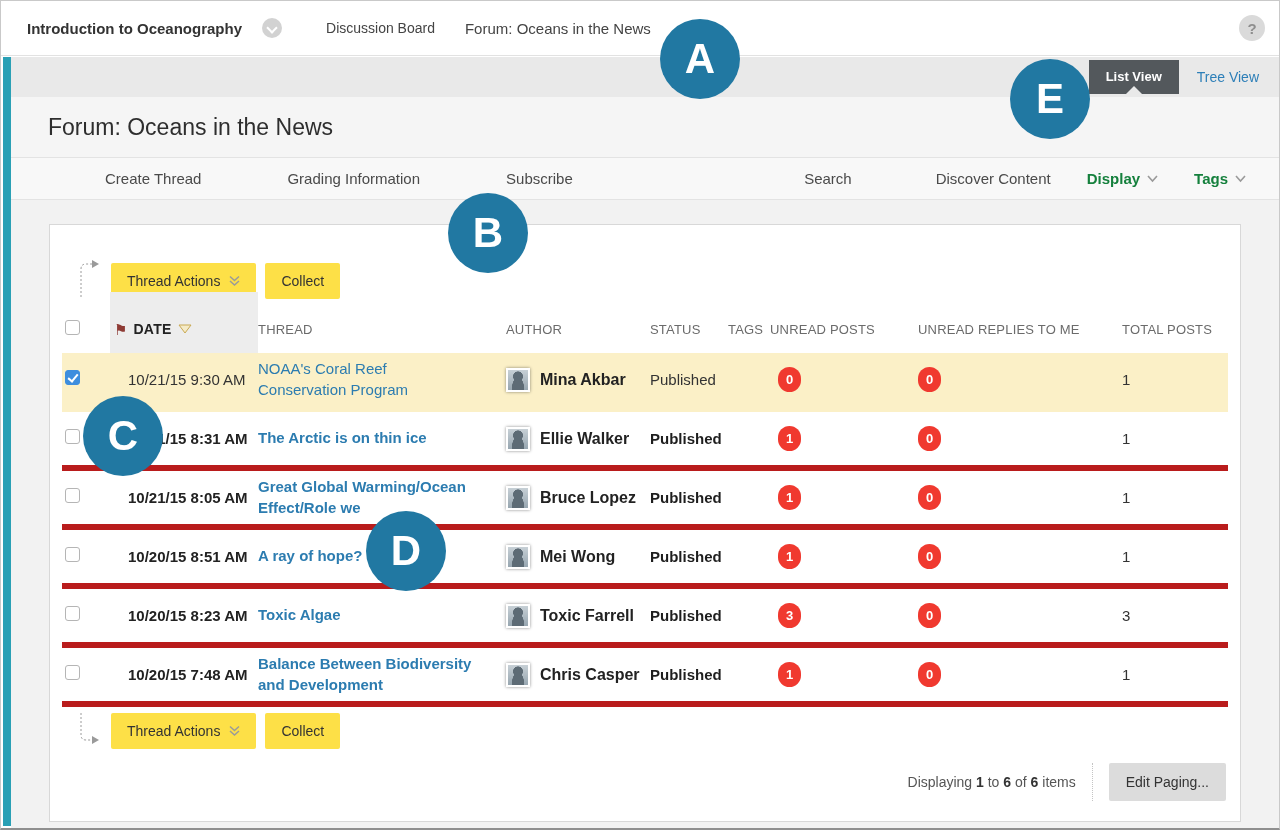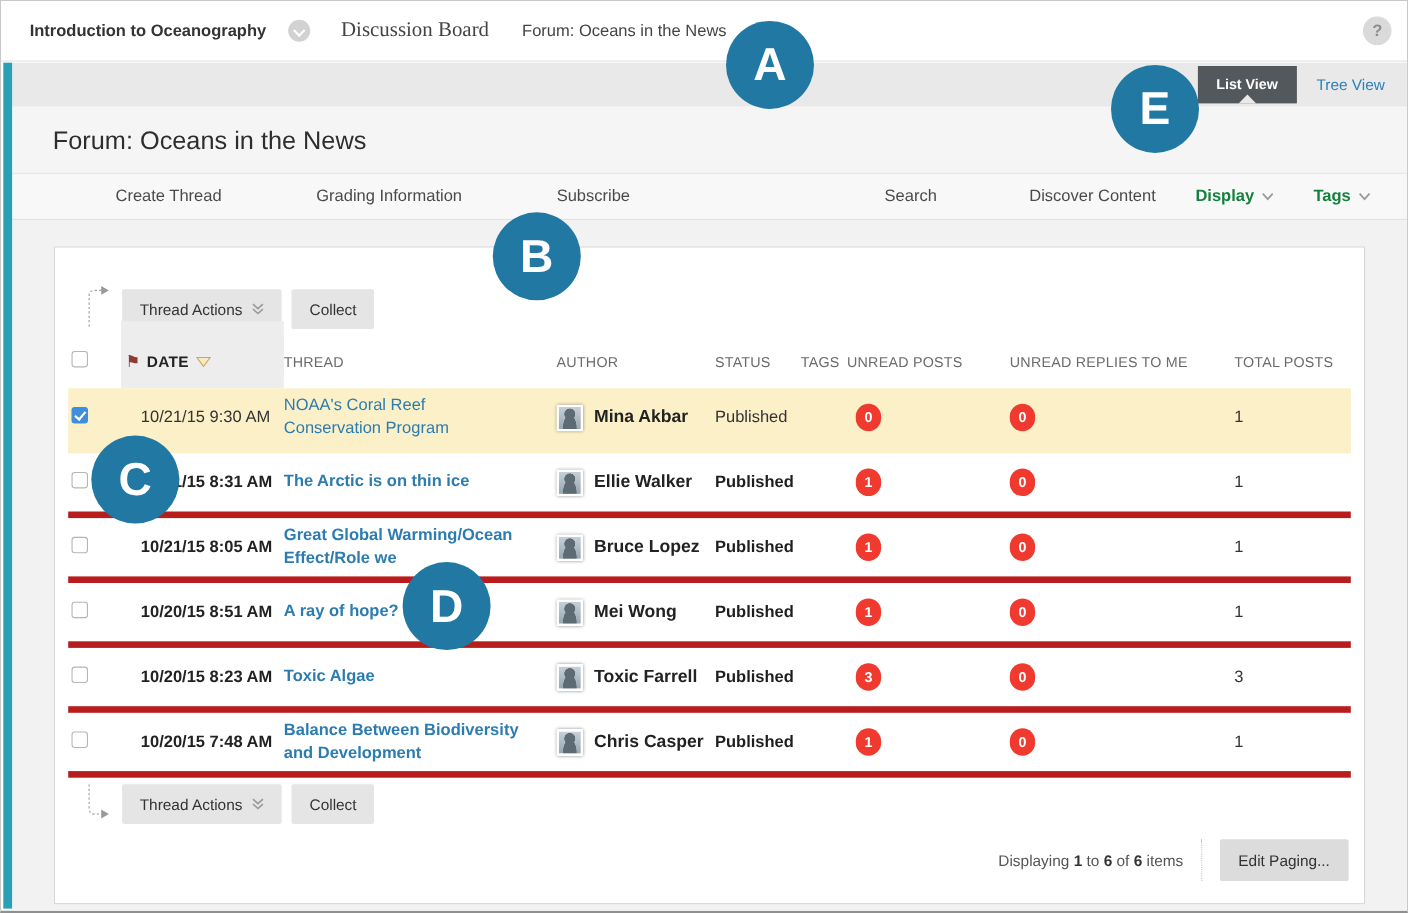--- a/index.html
+++ b/index.html
@@ -10,21 +10,21 @@
             border:1px solid #c9c9c9; border-bottom:2px solid #8f8f8f; background:#fff; }
 
   
   .topbar { height:55px; display:flex; align-items:center; padding:0 14px 0 26px;
             background:#fff; border-bottom:1px solid #e2e2e2; }
   .course-title { font-size:15px; font-weight:bold; color:#333; }
   .crumb-chevron { width:20px; height:20px; border-radius:50%; background:#d2d2d2;
                    margin-left:20px; position:relative; cursor:pointer; }
   .crumb-chevron::after { content:""; position:absolute; left:6px; top:6px; width:6px; height:6px;
                           border-right:2px solid #fff; border-bottom:2px solid #fff; transform:rotate(45deg); }
-  .crumb-link { font-size:19px; color:#444; margin-left:28px;font-family:Liberation Serif, serif; }
+  .crumb-link { font-size:14px; color:#444; margin-left:44px; }
   .crumb-current { font-size:15px; color:#444; margin-left:30px; }
   .help-btn { margin-left:auto; width:26px; height:26px; border-radius:50%; background:#dadada;
               color:#8e8e8e; font-size:15px; font-weight:bold; display:flex; align-items:center;
               justify-content:center; cursor:pointer; }
 
   
   .main { position:absolute; top:56px; left:0; right:0; bottom:0; display:flex; flex-direction:column; }
   .accent-stripe { position:absolute; left:2px; top:56px; bottom:2px; width:8px; background:#2AA0B5; z-index:20; }
   .main > * { margin-left:10px; }
 
@@ -48,21 +48,21 @@
   .ab-menu { font-size:15px; color:#15803d; font-weight:bold; cursor:pointer; display:flex; align-items:center; gap:7px; }
   .chev { width:11px; height:8px; }
 
   .content { flex:1; background:#f2f2f2; padding:24px 38px 6px 38px; }
   .card { background:#fff; border:1px solid #d8d8d8; min-height:578px; padding:12px;
           display:flex; flex-direction:column; }
 
   
   .controls { display:flex; align-items:flex-end; gap:9px; margin:22px 0 6px 14px; }
   .controls.bottom { align-items:flex-start; margin:6px 0 0 14px; }
-  .gray-btn { background:#e5e5e5; border:none; border-radius:2px; color:#333; font-size:14px;
+  .gray-btn { background:#fde047; border:none; border-radius:2px; color:#333; font-size:14px;
               font-family:inherit; padding:10px 16px; cursor:pointer; display:flex; align-items:center; gap:9px; }
   .arrow-svg { flex:0 0 auto; }
 
   
   .grid { display:grid; grid-template-columns:48px 148px 238px 146px 86px 36px 146px 198px 1fr; align-items:center; }
   .thead { min-height:48px; }
   .hcell { font-size:13px; color:#6b6b6b; letter-spacing:.2px; }
   .h-date { background:#ededed; box-shadow:0 -13px 0 0 #ededed; align-self:stretch;
             display:flex; align-items:center; padding-left:4px; gap:6px; }
   .h-date .date-label { font-size:14px; font-weight:bold; color:#222; letter-spacing:.3px; }

